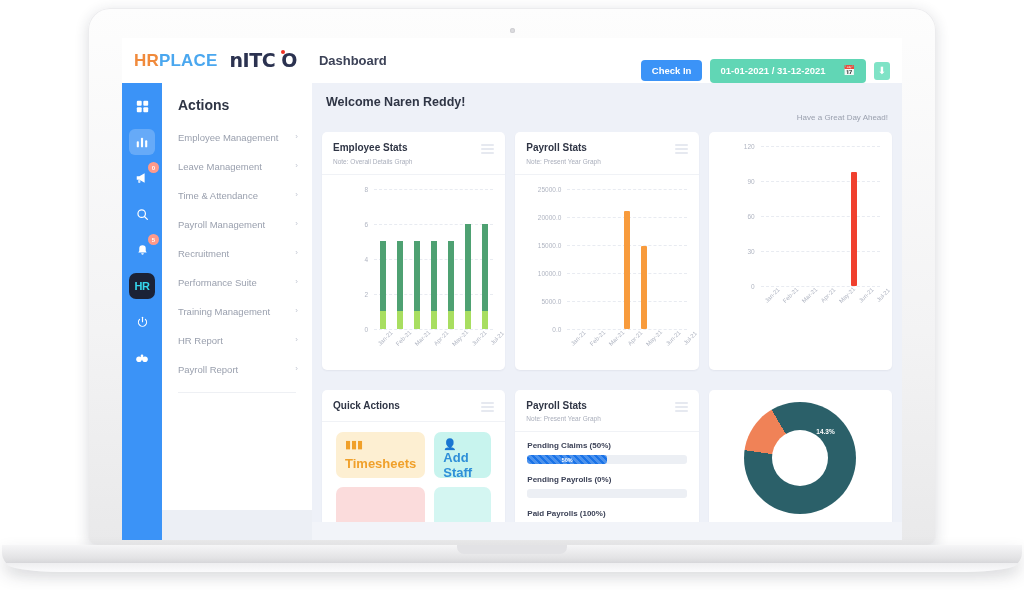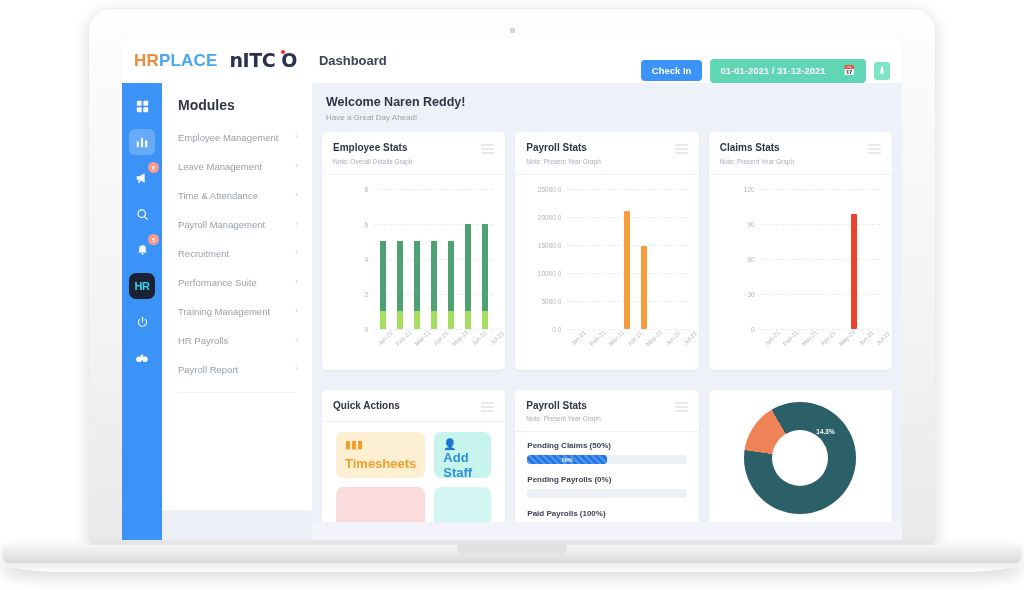--- a/index.html
+++ b/index.html
@@ -115,21 +115,21 @@
   .modules-rule { margin: 8px 16px 0; height: 1px; background: #eef0f4; }
   .modules-foot { position: absolute; left: 0; bottom: 0; width: 150px; height: 30px; background: #eceff5; }
 
   
   .content {
     position: absolute; left: 190px; top: 45px; width: 590px; height: 439px;
     background: #eef1f8; padding: 8px 10px 0 10px; overflow: hidden;
   }
   .welcome { padding: 4px 4px 10px 4px; }
   .welcome h1 { font-size: 12.5px; color: #2f3545; font-weight: 700; }
-  .welcome p { font-size: 8px; color: #9aa0ae; margin-top: 4px; }
+  .welcome p { font-size: 8px; color: #9aa0ae; margin-top: 4px; text-align: right; }
 
   .grid { display: grid; grid-template-columns: repeat(3, 1fr); gap: 10px; }
   .card {
     background: #ffffff; border-radius: 5px; box-shadow: 0 1px 2px rgba(30,40,70,.06);
     overflow: hidden;
   }
   .card-head {
     display: flex; align-items: flex-start; justify-content: space-between;
     padding: 10px 11px 9px; border-bottom: 1px solid #f0f2f6;
   }
@@ -277,21 +277,21 @@
       <div class="rail-item">
         <svg width="14" height="14" viewBox="0 0 16 16">
             <circle cx="4.6" cy="9.4" r="3.2" fill="#fff"></circle>
             <circle cx="11.4" cy="9.4" r="3.2" fill="#fff"></circle>
             <rect x="6.6" y="4" width="2.8" height="6" rx="1.2" fill="#fff"></rect>
           </svg>
       </div>
     </div>
 
     <div class="modules">
-      <h2>Modules</h2>
+      <h2>Actions</h2>
       <div class="module-item">
         <span>Employee Management</span>
         <span class="chev">›</span>
       </div>
       <div class="module-item">
         <span>Leave Management</span>
         <span class="chev">›</span>
       </div>
       <div class="module-item">
         <span>Time &amp; Attendance</span>
@@ -307,21 +307,21 @@
       </div>
       <div class="module-item">
         <span>Performance Suite</span>
         <span class="chev">›</span>
       </div>
       <div class="module-item">
         <span>Training Management</span>
         <span class="chev">›</span>
       </div>
       <div class="module-item">
-        <span>HR Payrolls</span>
+        <span>HR Report</span>
         <span class="chev">›</span>
       </div>
       <div class="module-item">
         <span>Payroll Report</span>
         <span class="chev">›</span>
       </div>
       <div class="modules-rule"></div>
       <div class="modules-foot"></div>
     </div>
 
@@ -501,31 +501,20 @@
                   </div>
                   <div class="xslot">
                     <div class="xlab">Jul-21</div>
                   </div>
                 </div>
             </div>
           </div>
         </div>
 
         <div class="card">
-          <div class="card-head">
-            <div>
-              <div class="card-title">Claims Stats</div>
-              <div class="card-note">Note: Present Year Graph</div>
-            </div>
-            <div class="burger">
-                <span></span>
-                <span></span>
-                <span></span>
-              </div>
-          </div>
           <div class="card-body">
             <div class="chart">
               <div class="yaxis" id="cla-yaxis">
                   <div class="ytick" style="top: 140px;">0</div>
                   <div class="ytick" style="top: 105px;">30</div>
                   <div class="ytick" style="top: 70px;">60</div>
                   <div class="ytick" style="top: 35px;">90</div>
                   <div class="ytick" style="top: 0px;">120</div>
                 </div>
               <div class="plot">

